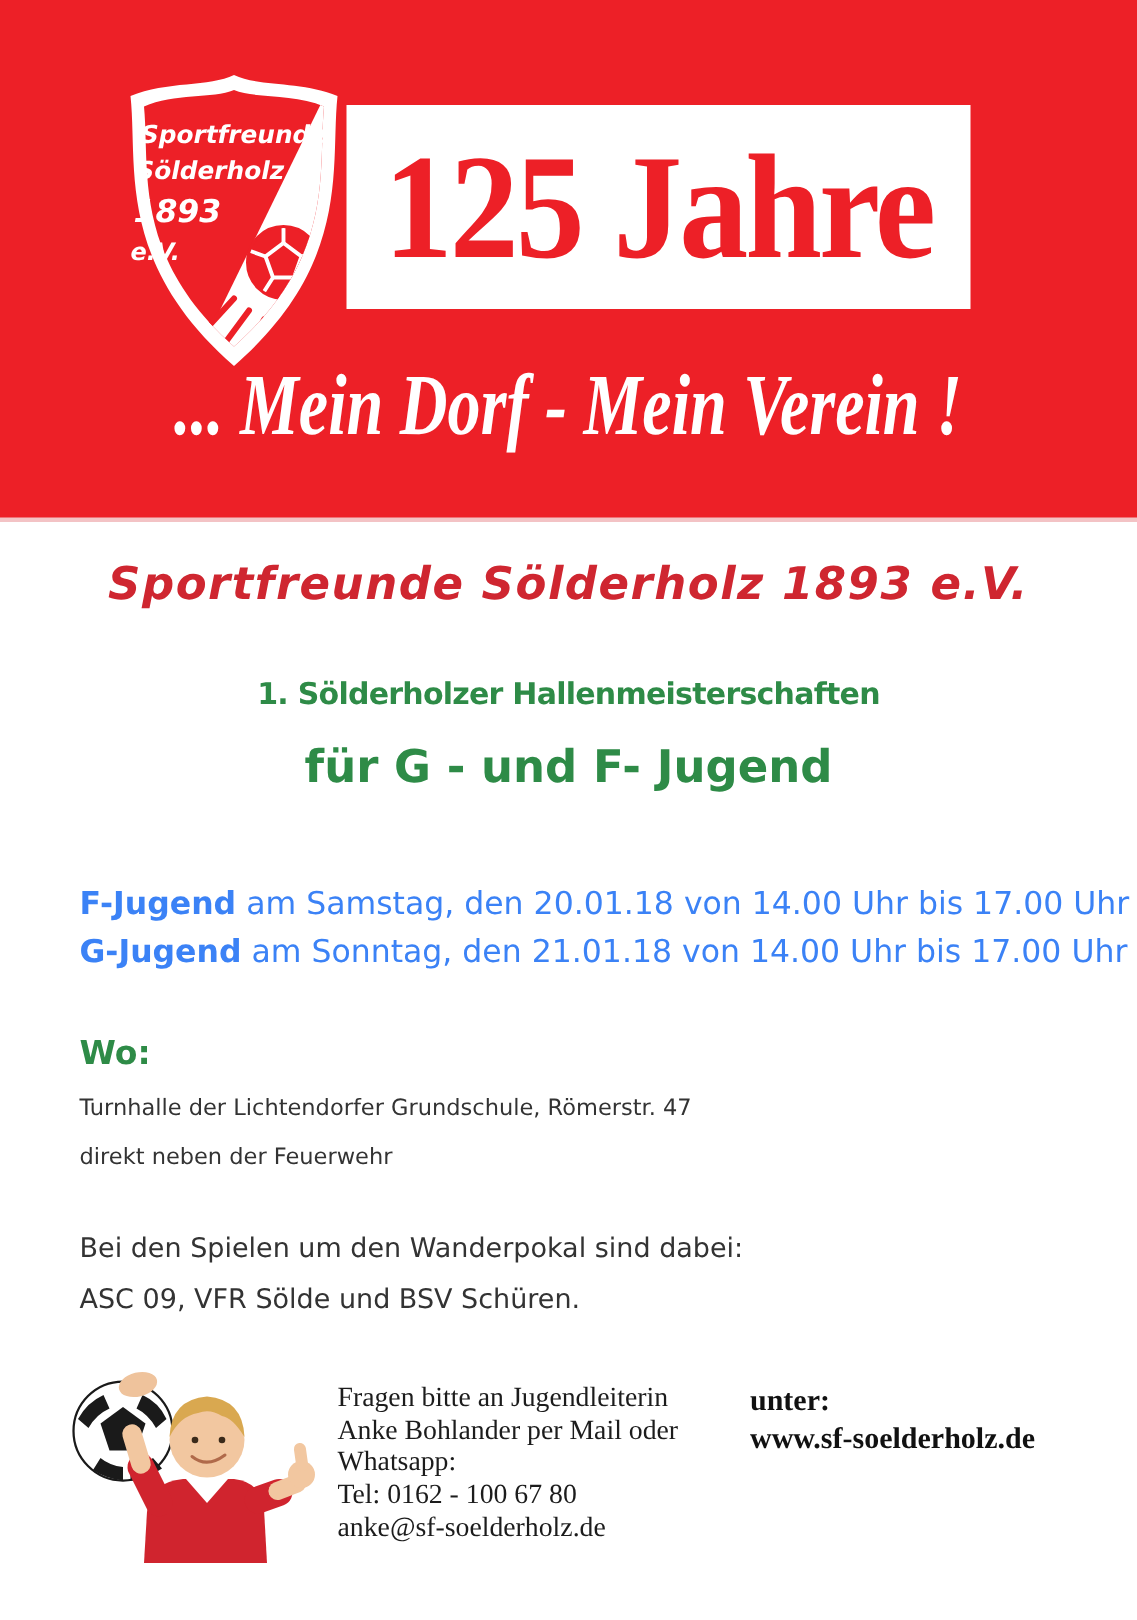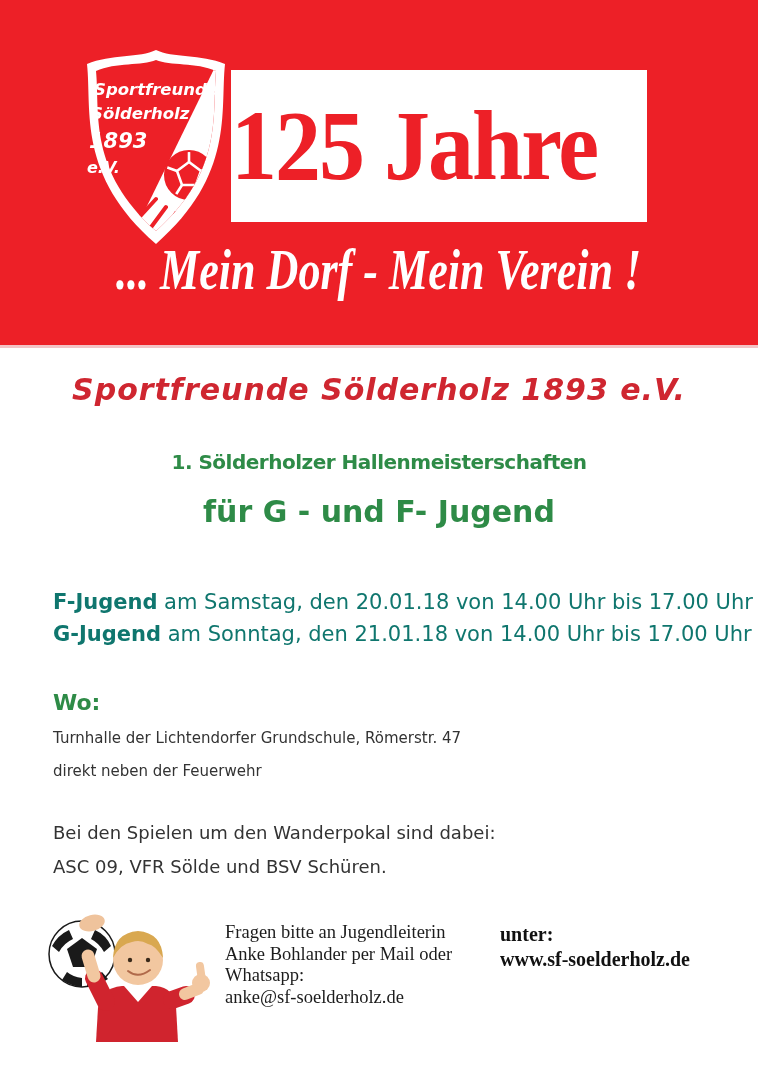--- a/index.html
+++ b/index.html
@@ -7,22 +7,22 @@
     position:relative; width:758px; height:1080px; background:#ffffff;
     overflow:hidden; font-family:"DejaVu Sans", sans-serif;
   }
 
   
   .banner {
     position:absolute; left:0; top:0; width:758px; height:348px;
     background:#ed2027; border-bottom:3px solid #f3c3c5; box-sizing:border-box;
   }
   .jahre-band {
-    position:absolute; left:231px; top:70px; width:416px; height:152px;
-    background:#ffffff; display:flex; align-items:center; 
+    position:absolute; left:231px; top:70px; width:416px; height:136px;
+    background:#ffffff; display:flex; align-items:center; justify-content:center;
   }
   .jahre {
     font-family:"Liberation Serif", serif; font-weight:700;
     font-size:92px; color:#ed2027; letter-spacing:-2px; white-space:nowrap;
     transform:scaleY(1.08);
   }
   .crest { position:absolute; left:74px; top:46px; width:164px; height:202px; }
 
   .slogan {
     position:absolute; left:0; right:0; top:236px; text-align:center; color:#ffffff;
@@ -40,21 +40,21 @@
     color:#cf2630; white-space:nowrap;
   }
   .title {
     position:absolute; left:0; right:0; top:450px; text-align:center;
     color:#2e8b47; font-weight:700;
   }
   .title-l1 { font-size:20px; white-space:nowrap; letter-spacing:-0.5px; }
   .title-l2 { font-size:30px; margin-top:20px; white-space:nowrap;text-align:center; }
 
   .schedule {
-    position:absolute; left:53px; top:586px; font-size:21px; color:#0f766e;
+    position:absolute; left:53px; top:586px; font-size:21px; color:#3b82f6;
     line-height:32px; white-space:nowrap;
   }
   .schedule b { font-weight:700; }
 
   .wo-label {
     position:absolute; left:53px; top:690px; color:#2e8b47;
     font-weight:700; font-size:22px;
   }
   .location {
     position:absolute; left:53px; top:722px; font-size:15px; color:#333333;
@@ -177,20 +177,21 @@
       <path d="M147 84 L160 79" stroke="#f2c7a0" stroke-width="12" stroke-linecap="round"></path>
       <circle cx="163" cy="73" r="9" fill="#f2c7a0"></circle>
       <rect x="158.5" y="52" width="8" height="19" rx="4" fill="#f2c7a0" transform="rotate(-8 162 60)"></rect>
     </g>
   </svg>
 
   <div class="contact">
     <div>Fragen bitte an Jugendleiterin</div>
     <div>Anke Bohlander per Mail oder</div>
     <div>Whatsapp:</div>
+    <div>Tel: 0162 - 100 67 80</div>
     <div>anke@sf-soelderholz.de</div>
   </div>
 
   <div class="web">
     <div>unter:</div>
     <div>www.sf-soelderholz.de</div>
   </div>
 
 </div>
 

